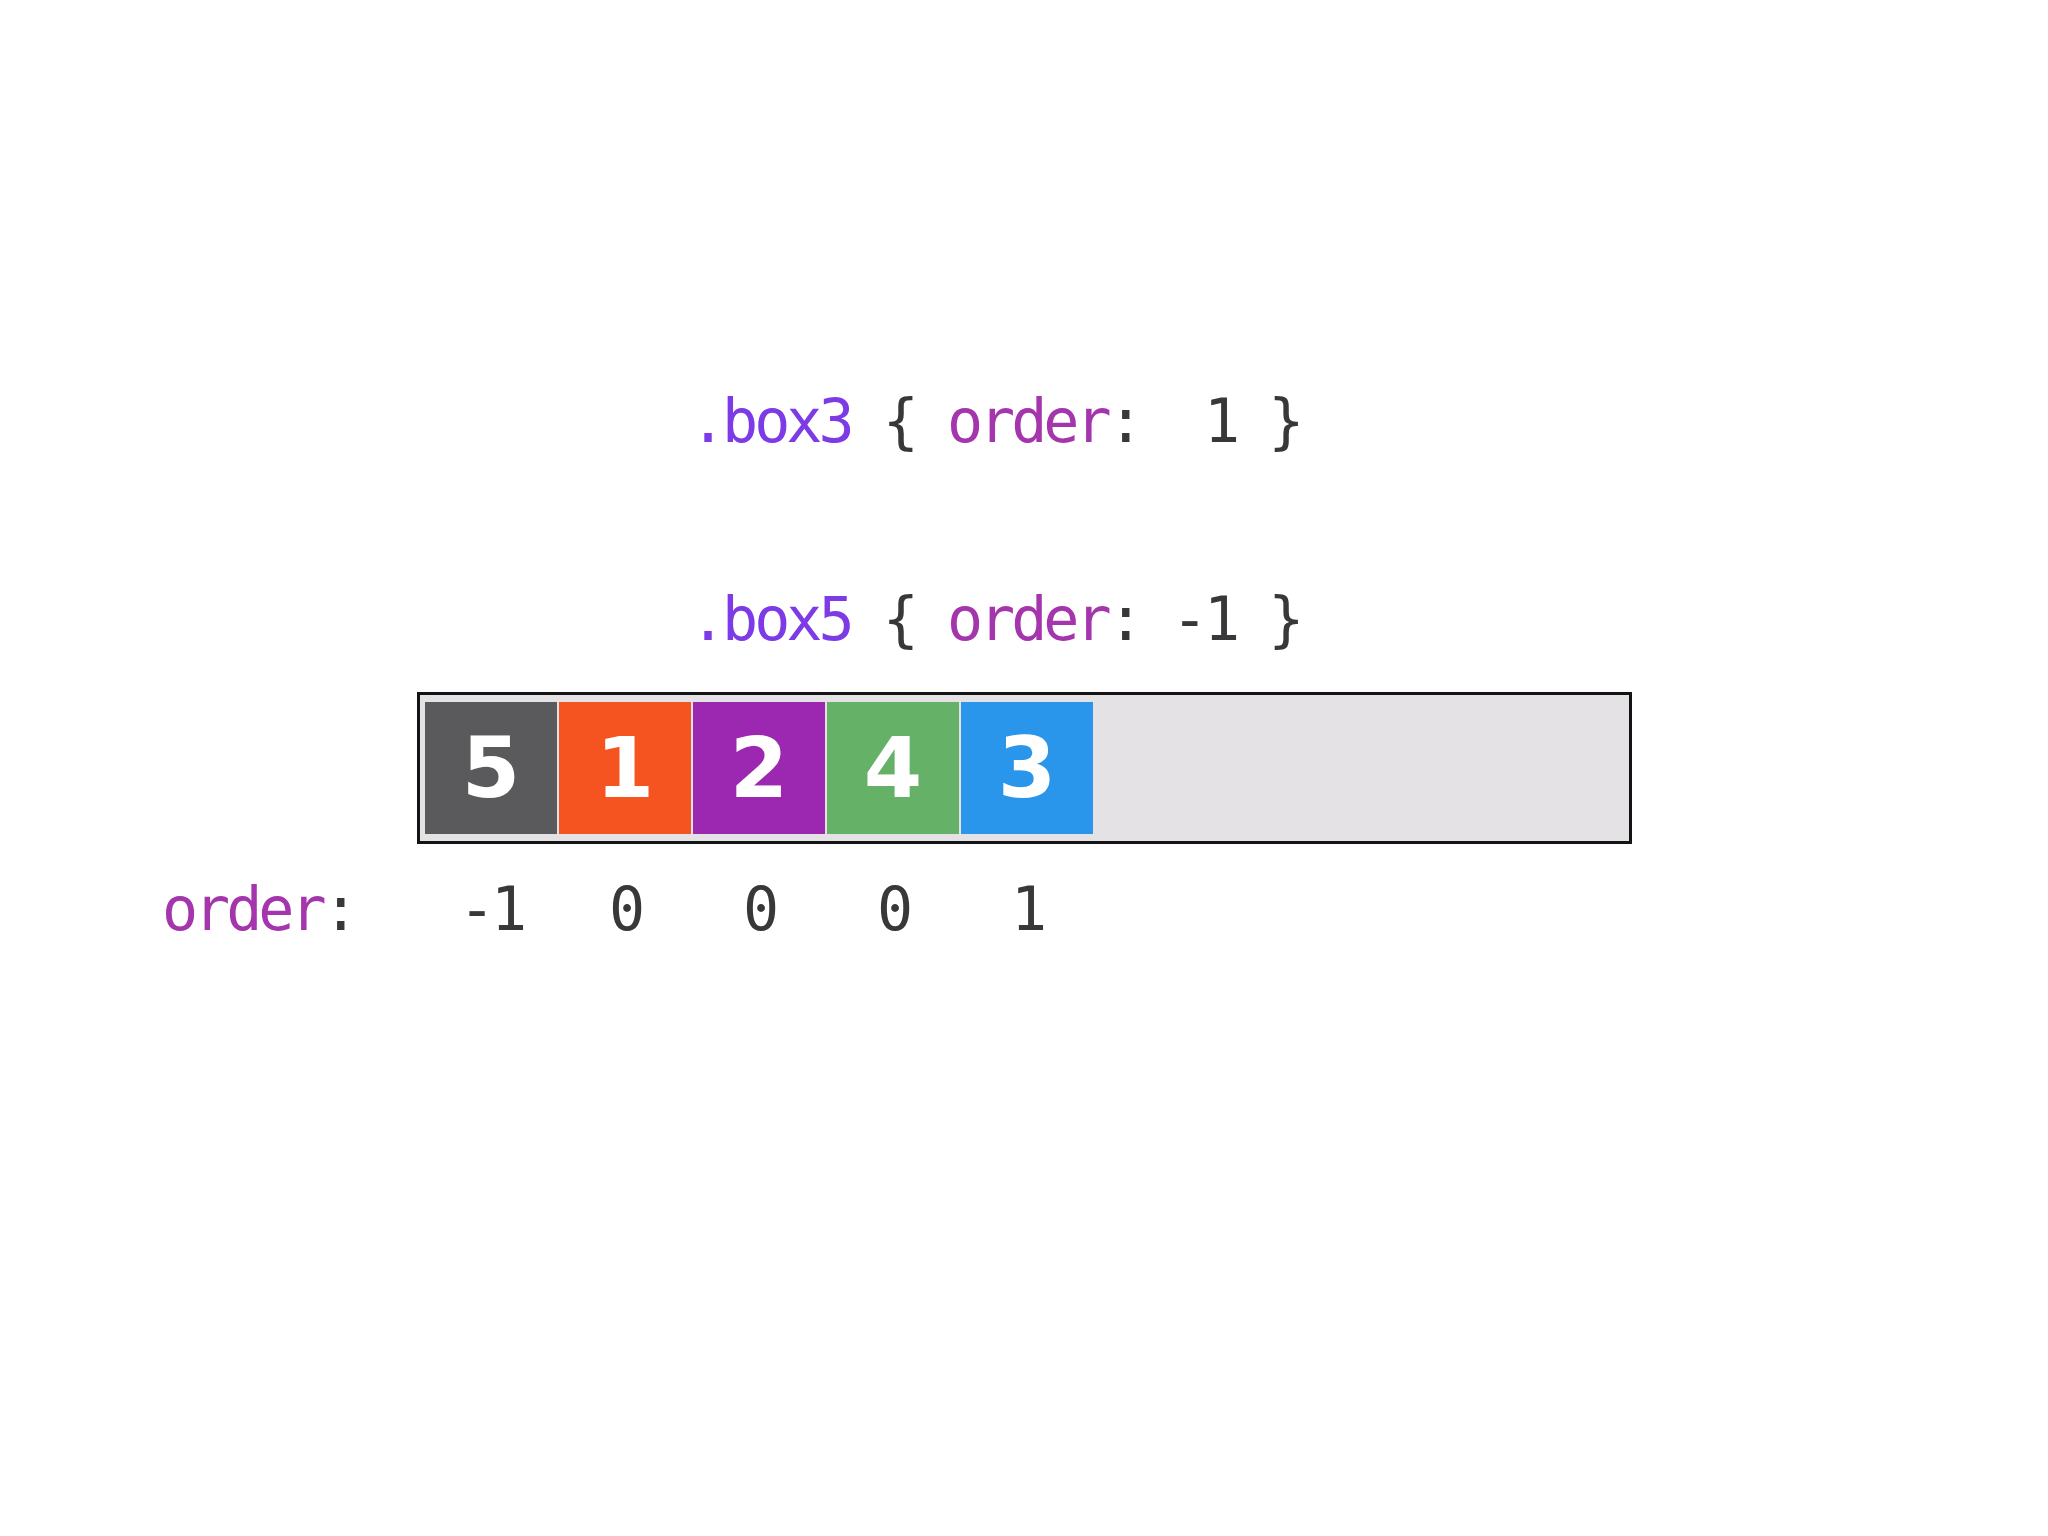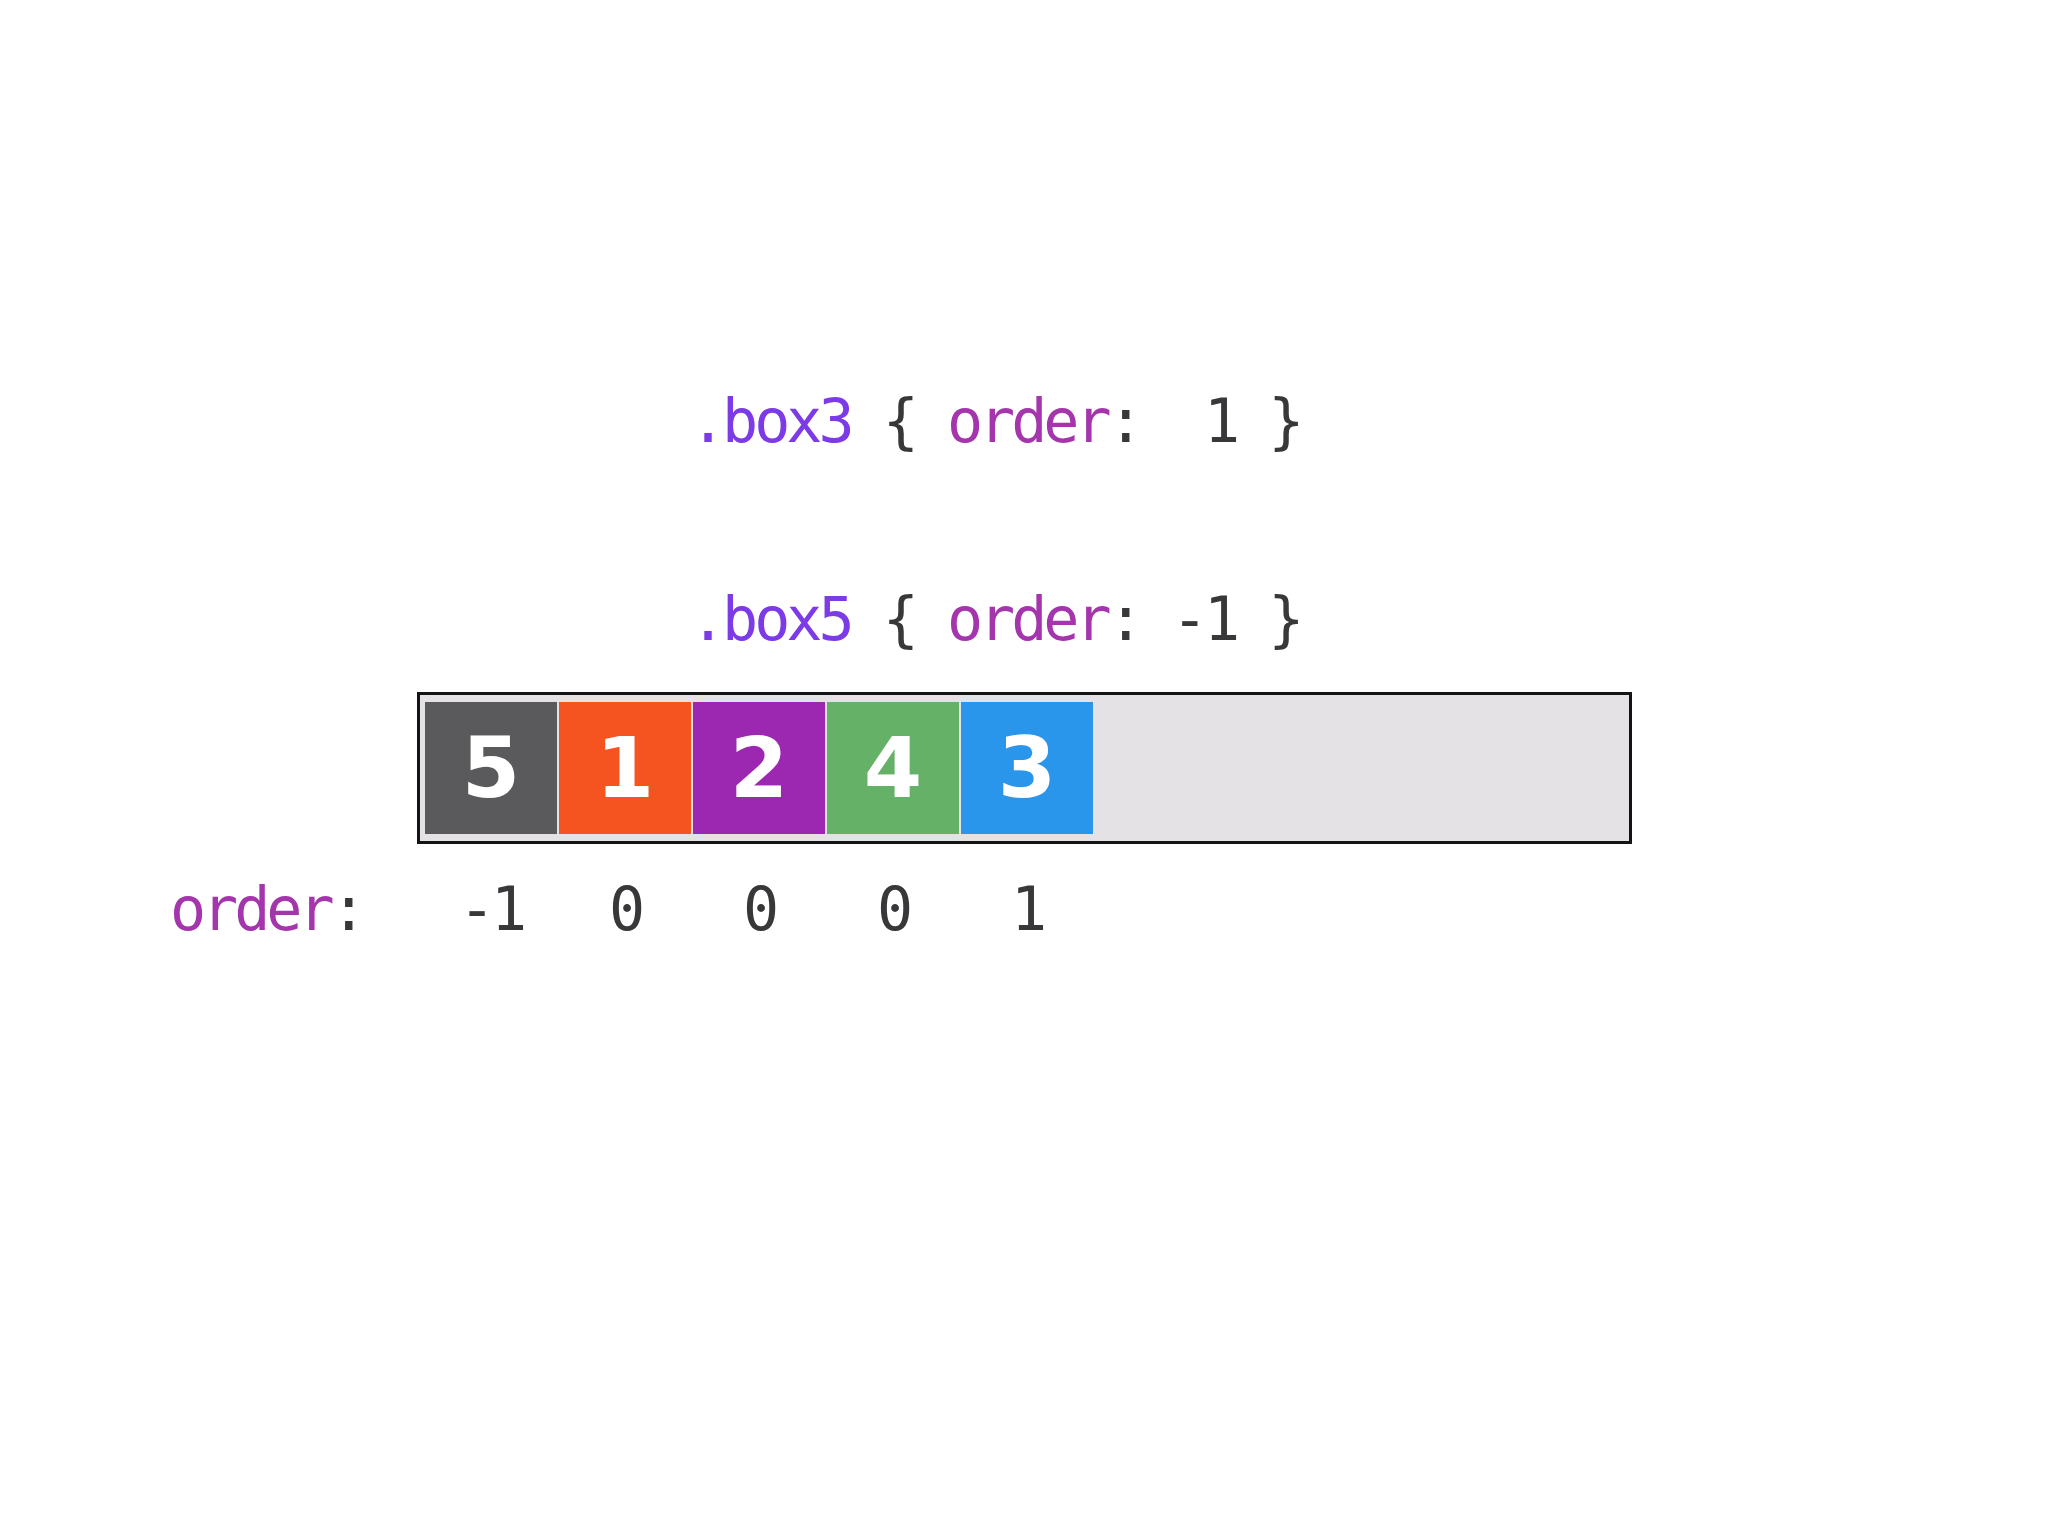--- a/index.html
+++ b/index.html
@@ -52,21 +52,21 @@
     justify-content: center;
     color: #ffffff;
     font-family: "DejaVu Sans", "Liberation Sans", sans-serif;
     font-weight: 700;
     font-size: 84px;
   }
 
   
   .order-label {
     position: absolute;
-    left: 170px;
+    left: 162px;
     top: 876px;
     text-align: center;
   }
   .order-values {
     position: absolute;
     left: 425px;
     top: 876px;
     display: flex;
     gap: 2px;
   }

